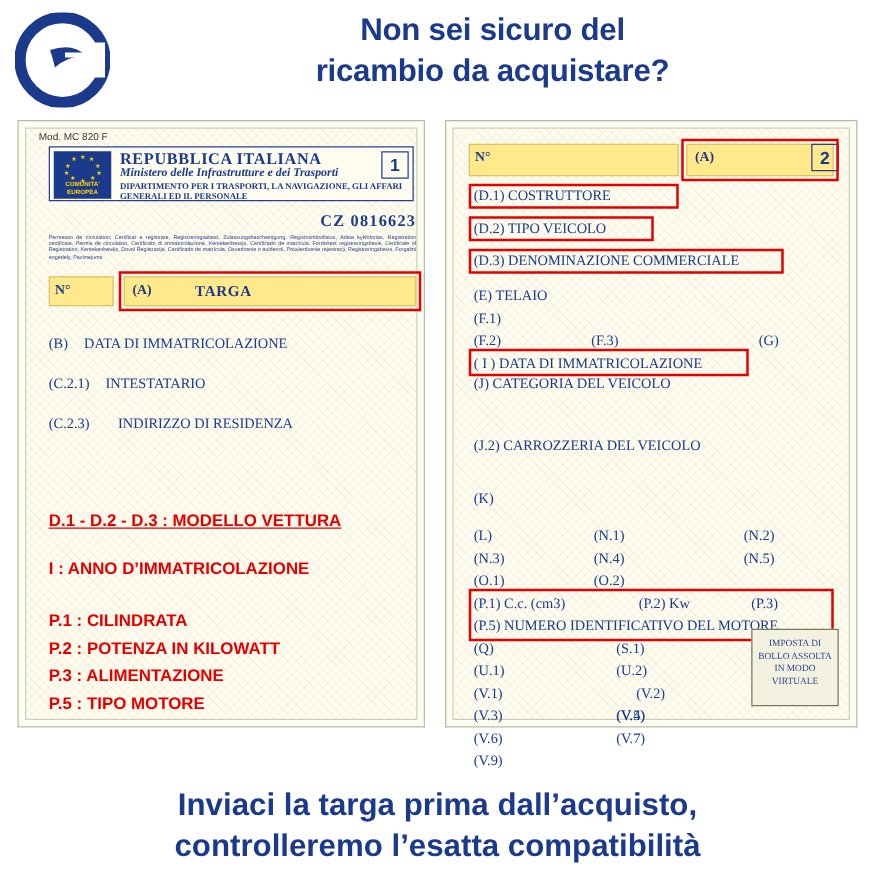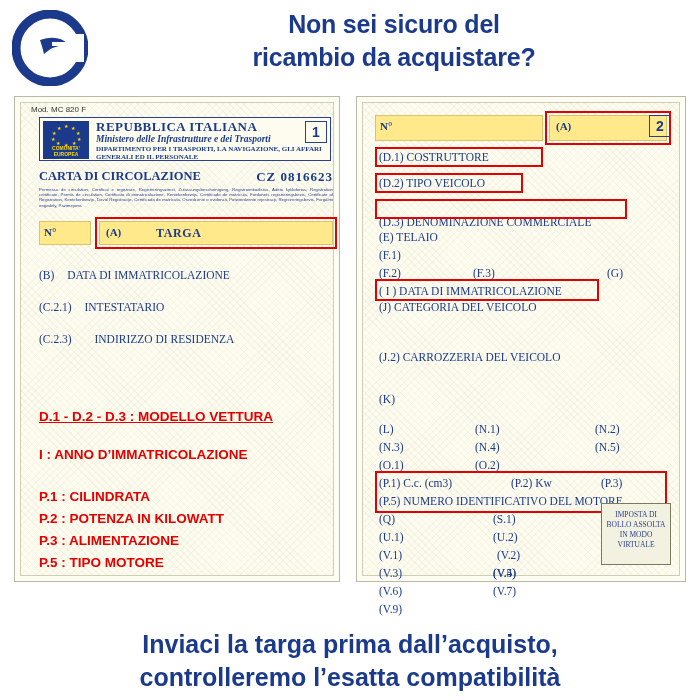--- a/index.html
+++ b/index.html
@@ -232,21 +232,20 @@
         </div>
         <div class="eu-label">COMUNITA' EUROPEA</div>
       </div>
       <div class="rep-title">REPUBBLICA ITALIANA</div>
       <div class="rep-sub1">Ministero delle Infrastrutture e dei Trasporti</div>
       <div class="rep-sub2">DIPARTIMENTO PER I TRASPORTI, LA NAVIGAZIONE, GLI AFFARI GENERALI ED IL PERSONALE</div>
       <div class="num-box">1</div>
     </div>
 
     <div class="carta-line">
-      <span>CARTA DI CIRCOLAZIONE</span>
       <span class="carta-code">CZ 0816623</span>
     </div>
 
     <div class="microtext">Permesso de circulation, Certificat e registrare, Registreringsattest, Zulassungsbescheinigung, Registrointitodistus,  Adeia kykloforias, Registration certificate, Permis de circulation, Certificato di immatricolazione, Kentekenbewijs, Certificado de matrícula, Fordonets registreringsbevis, Certificate of Registration, Kentekenbewijs, Dovol Registracije, Certificado de matrícula, Osvedcenie o evidencii, Potwierdzenie rejestracji, Registreringsbevis, Forgalmi engedely, Pazimejums</div>
 
     <div class="yellowfield" style="left:18px; top:118px; width:52px; height:24px;">
       <span class="nlabel">N°</span>
     </div>
     <div class="yellowfield" style="left:78px; top:118px; width:234px; height:24px;">
       <span class="alabel">(A)</span>
@@ -288,21 +287,21 @@
     </div>
     <div class="rcard-2">2</div>
     <div class="redbox" style="left:182px; top:8px; width:126px; height:34px;"></div>
 
     <div class="fld-r" style="left:16px; top:48px;">(D.1) COSTRUTTORE</div>
     <div class="redbox" style="left:12px; top:44px; width:168px; height:20px;"></div>
 
     <div class="fld-r" style="left:16px; top:74px;">(D.2) TIPO VEICOLO</div>
     <div class="redbox" style="left:12px; top:70px; width:148px; height:20px;"></div>
 
-    <div class="fld-r" style="left:16px; top:100px;margin-top:13px;">(D.3) DENOMINAZIONE COMMERCIALE</div>
+    <div class="fld-r" style="left:16px; top:100px;">(D.3) DENOMINAZIONE COMMERCIALE</div>
     <div class="redbox" style="left:12px; top:96px; width:252px; height:20px;"></div>
 
     <div class="fld-r" style="left:16px; top:128px;">(E) TELAIO</div>
     <div class="fld-r" style="left:16px; top:146px;">(F.1)</div>
     <div class="fld-r" style="left:16px; top:164px;">(F.2)</div>
     <div class="fld-r" style="left:110px; top:164px;">(F.3)</div>
     <div class="fld-r" style="left:244px; top:164px;">(G)</div>
 
     <div class="fld-r" style="left:16px; top:182px;">( I ) DATA DI IMMATRICOLAZIONE</div>
     <div class="redbox" style="left:12px; top:176px; width:224px; height:22px;"></div>
@@ -325,21 +324,21 @@
     <div class="fld-r" style="left:238px; top:374px;">(P.3)</div>
     <div class="fld-r" style="left:16px; top:392px;">(P.5) NUMERO IDENTIFICATIVO DEL MOTORE</div>
     <div class="redbox" style="left:12px; top:368px; width:292px; height:42px;"></div>
 
     <div class="fld-r" style="left:16px; top:410px;">(Q)</div>
     <div class="fld-r" style="left:130px; top:410px;">(S.1)</div>
     <div class="fld-r" style="left:238px; top:410px;">(S.2)</div>
     <div class="fld-r" style="left:16px; top:428px;">(U.1)</div>
     <div class="fld-r" style="left:130px; top:428px;">(U.2)</div>
     <div class="fld-r" style="left:16px; top:446px;">(V.1)</div>
-    <div class="fld-r" style="left:134px; top:446px;text-align:right;">(V.2)</div>
+    <div class="fld-r" style="left:146px; top:446px;text-align:right;">(V.2)</div>
     <div class="fld-r" style="left:16px; top:464px;">(V.3)</div>
     <div class="fld-r" style="left:130px; top:464px;">(V.4)</div>
 
     <div class="fld-r" style="left:16px; top:482px;">(V.6)</div>
     <div class="fld-r" style="left:130px; top:482px;">(V.7)</div>
     <div class="fld-r" style="left:16px; top:500px;">(V.9)</div>
     <div class="fld-r" style="left:130px; top:464px; position:absolute;">(V.5)</div>
 
     <div class="bollo">IMPOSTA DI BOLLO ASSOLTA IN MODO VIRTUALE</div>
   </div>

